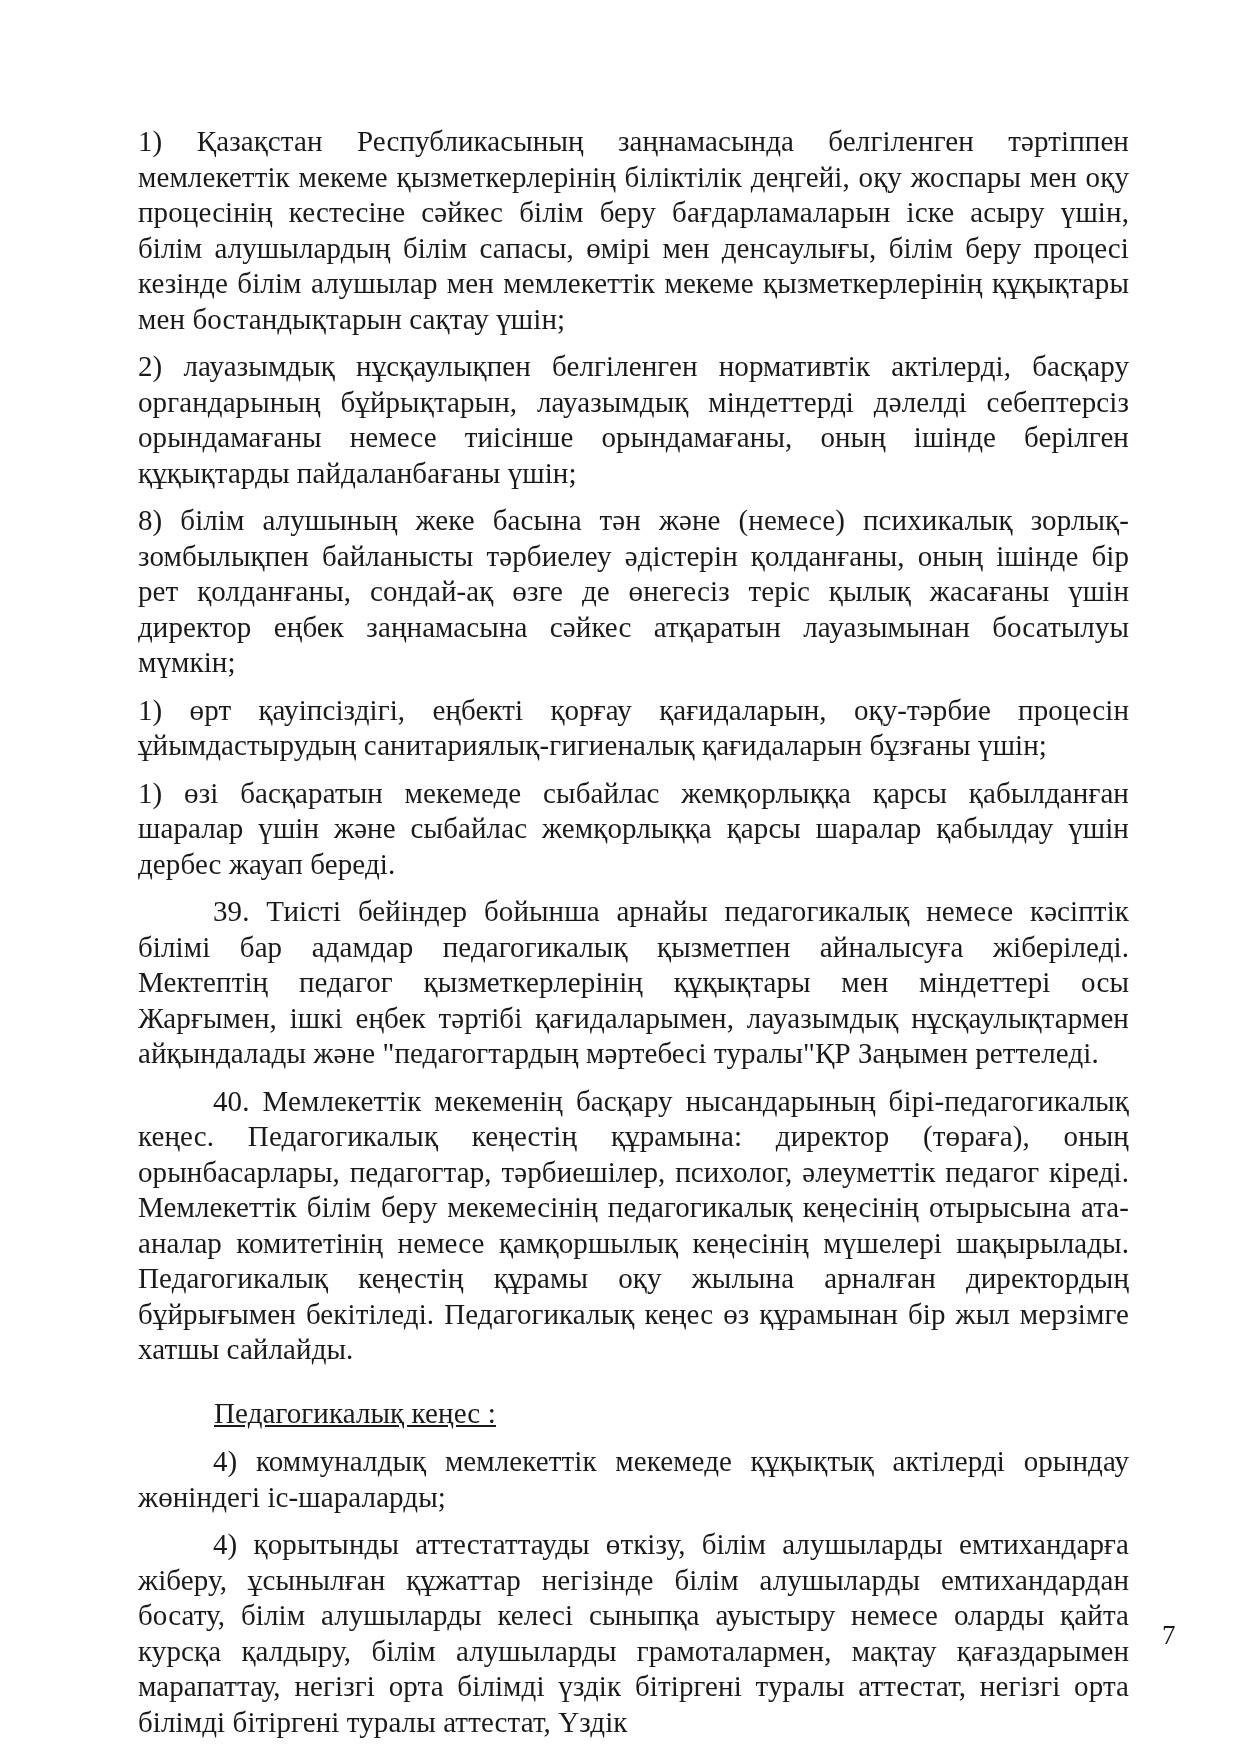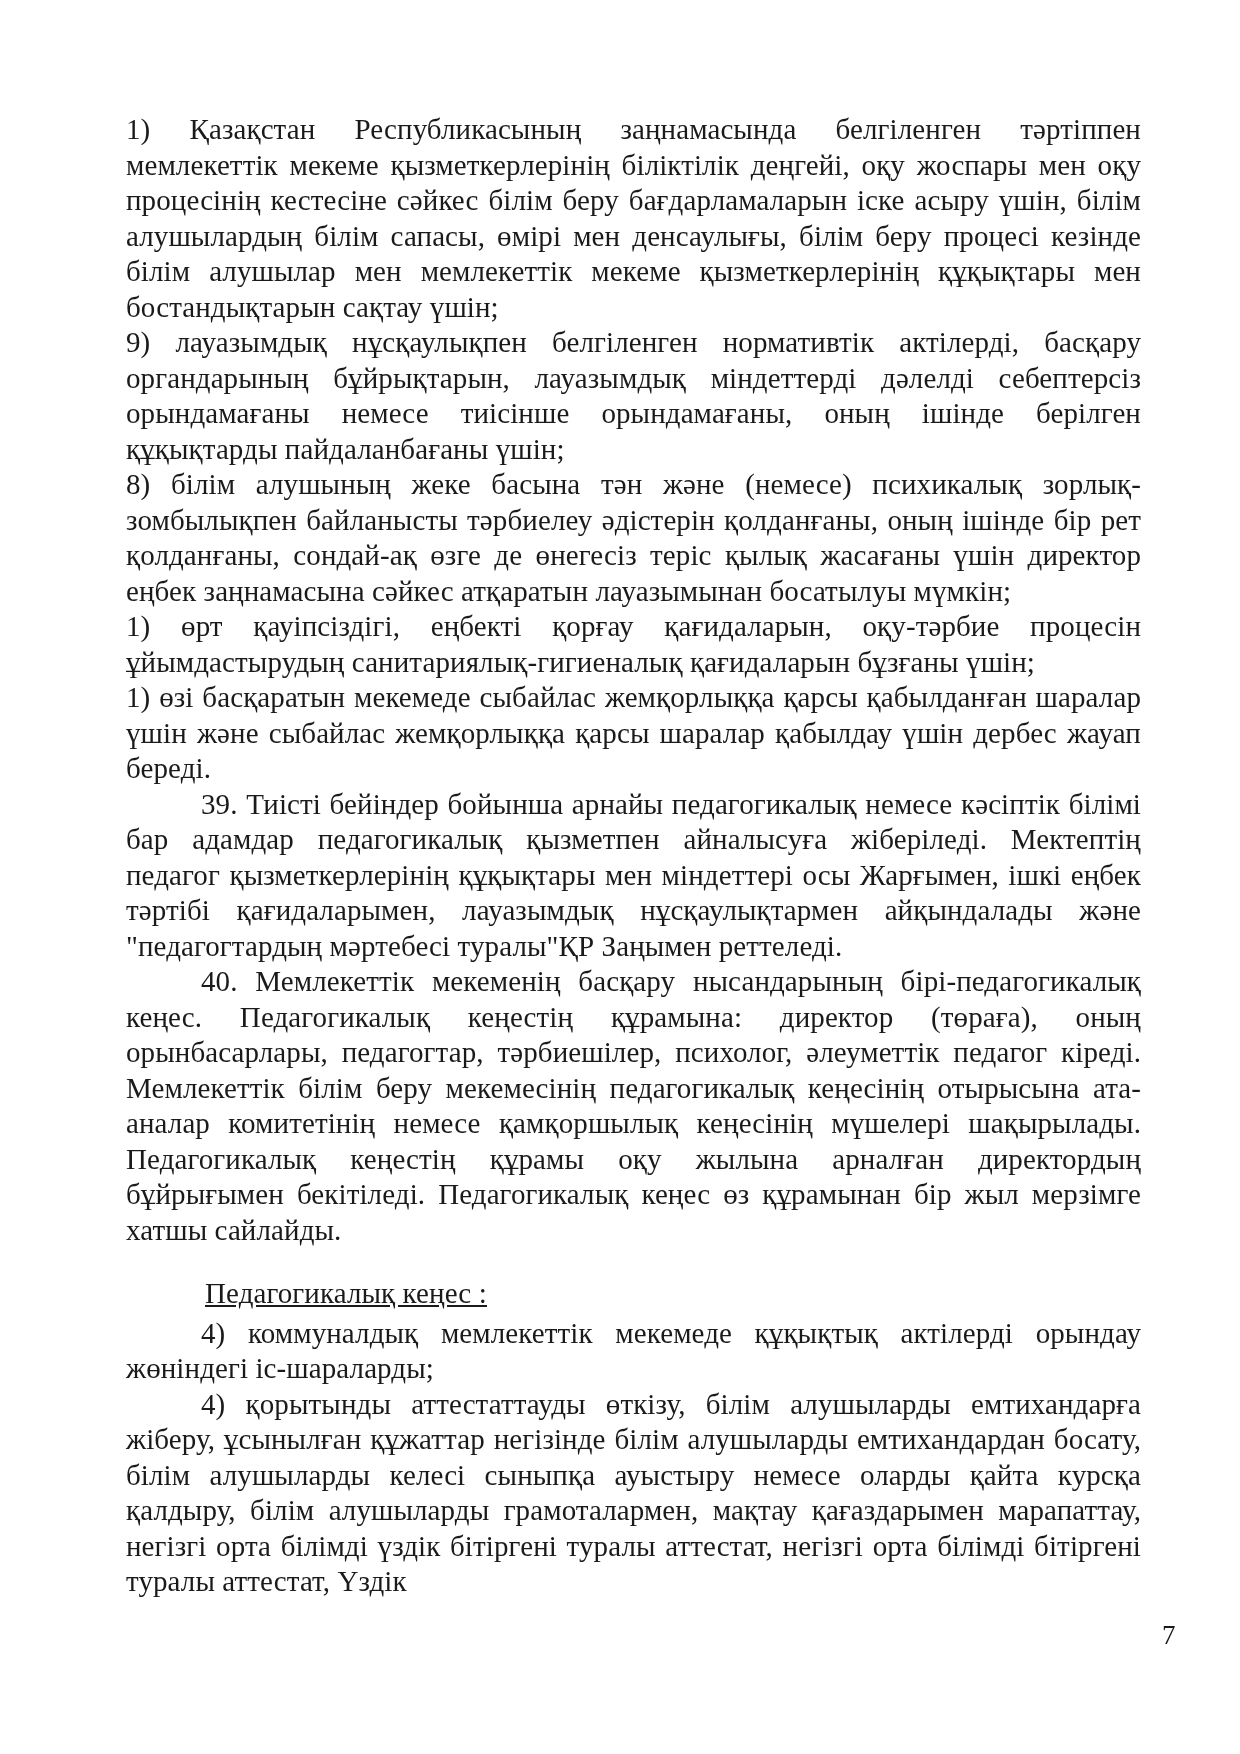--- a/index.html
+++ b/index.html
@@ -20,28 +20,28 @@
     position: absolute;
     left: 126px;
     top: 112px;
     width: 1015px;
     font-size: 29px;
     line-height: 35.5px;
     text-align: justify;
     letter-spacing: 0.1px;
   }
   .para {
-    margin: 0;
+    margin: 12px;
     padding: 0;
   }
   .para.indent {
     text-indent: 75px;
   }
   .heading-line {
-    margin: 4px;
+    margin: 13px;
     margin-top: 28px;
     text-indent: 75px;
     text-decoration: underline;
   }
   .heading-text {
     text-decoration: underline;
   }
   .page-number {
     position: absolute;
     left: 1162px;
@@ -53,21 +53,21 @@
   }
 </style>
 </head>
 <body>
 
 <div class="page">
   <div class="content">
 
     <p class="para">1) Қазақстан Республикасының заңнамасында белгіленген тәртіппен мемлекеттік мекеме қызметкерлерінің біліктілік деңгейі, оқу жоспары мен оқу процесінің кестесіне сәйкес білім беру бағдарламаларын іске асыру үшін, білім алушылардың білім сапасы, өмірі мен денсаулығы, білім беру процесі кезінде білім алушылар мен мемлекеттік мекеме қызметкерлерінің құқықтары мен бостандықтарын сақтау үшін;</p>
 
-    <p class="para">9) лауазымдық нұсқаулықпен белгіленген нормативтік актілерді, басқару органдарының бұйрықтарын, лауазымдық міндеттерді дәлелді себептерсіз орындамағаны немесе тиісінше орындамағаны, оның ішінде берілген құқықтарды пайдаланбағаны үшін;</p>
+    <p class="para">2) лауазымдық нұсқаулықпен белгіленген нормативтік актілерді, басқару органдарының бұйрықтарын, лауазымдық міндеттерді дәлелді себептерсіз орындамағаны немесе тиісінше орындамағаны, оның ішінде берілген құқықтарды пайдаланбағаны үшін;</p>
 
     <p class="para">8) білім алушының жеке басына тән және (немесе) психикалық зорлық-зомбылықпен байланысты тәрбиелеу әдістерін қолданғаны, оның ішінде бір рет қолданғаны, сондай-ақ өзге де өнегесіз теріс қылық жасағаны үшін директор еңбек заңнамасына сәйкес атқаратын лауазымынан босатылуы мүмкін;</p>
 
     <p class="para">1) өрт қауіпсіздігі, еңбекті қорғау қағидаларын, оқу-тәрбие процесін ұйымдастырудың санитариялық-гигиеналық қағидаларын бұзғаны үшін;</p>
 
     <p class="para">1) өзі басқаратын мекемеде сыбайлас жемқорлыққа қарсы қабылданған шаралар үшін және сыбайлас жемқорлыққа қарсы шаралар қабылдау үшін дербес жауап береді.</p>
 
     <p class="para indent">39. Тиісті бейіндер бойынша арнайы педагогикалық немесе кәсіптік білімі бар адамдар педагогикалық қызметпен айналысуға жіберіледі. Мектептің педагог қызметкерлерінің құқықтары мен міндеттері осы Жарғымен, ішкі еңбек тәртібі қағидаларымен, лауазымдық нұсқаулықтармен айқындалады және "педагогтардың мәртебесі туралы"ҚР Заңымен реттеледі.</p>
 
     <p class="para indent">40. Мемлекеттік мекеменің басқару нысандарының бірі-педагогикалық кеңес. Педагогикалық кеңестің құрамына: директор (төраға), оның орынбасарлары, педагогтар, тәрбиешілер, психолог, әлеуметтік педагог кіреді. Мемлекеттік білім беру мекемесінің педагогикалық кеңесінің отырысына ата-аналар комитетінің немесе қамқоршылық кеңесінің мүшелері шақырылады. Педагогикалық кеңестің құрамы оқу жылына арналған директордың бұйрығымен бекітіледі. Педагогикалық кеңес өз құрамынан бір жыл мерзімге хатшы сайлайды.</p>

